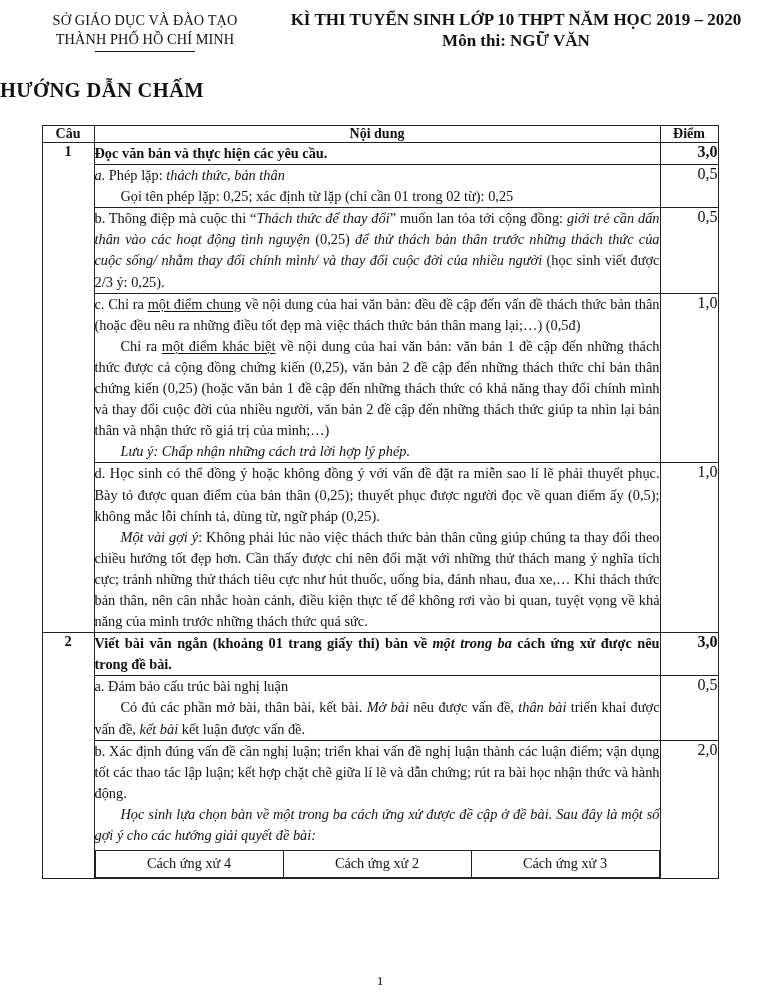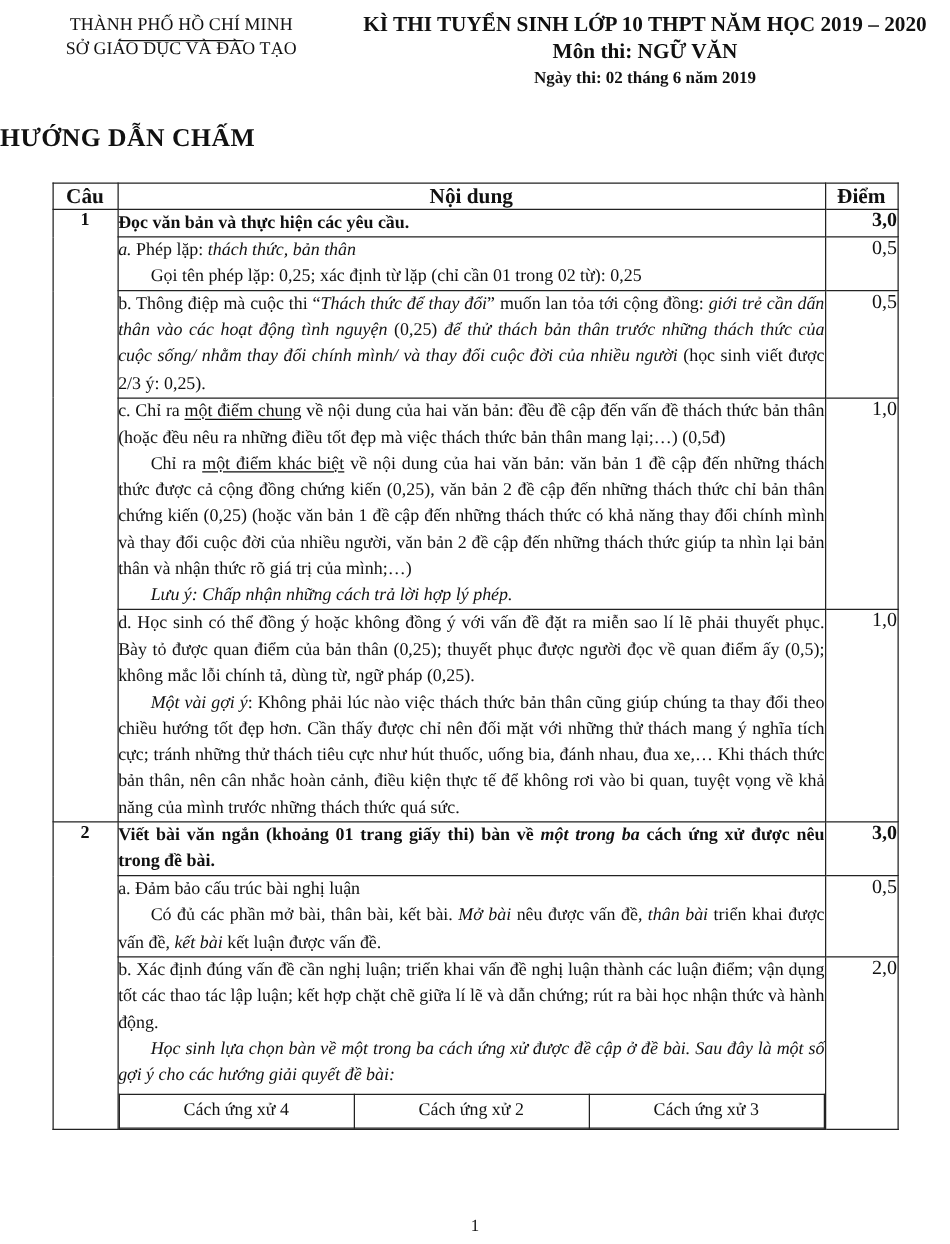--- a/index.html
+++ b/index.html
@@ -84,21 +84,21 @@
     vertical-align: top;
     padding: 0;
   }
   .col-cau   { width: 52px; }
   .col-noi   { width: 566px; }
   .col-diem  { width: 58px; }
 
   .th-cell {
     text-align: center;
     font-weight: bold;
-    font-size: 17px;
+    font-size: 14px;
     padding: 3px 0 4px 0;
     font-family: Liberation Serif, serif;
   }
 
   .cau-cell {
     text-align: center;
     font-weight: bold;
     font-size: 14.5px;
     vertical-align: middle;
   }
@@ -150,29 +150,28 @@
     bottom: 6px;
     text-align: center;
     font-size: 13.5px;
   }
 </style>
 </head>
 <body>
 
 <div class="doc-header">
   <div class="header-left">
+    <div class="org-line">SỞ GIÁO DỤC VÀ ĐÀO TẠO</div>
     <div class="org-line">
       <span class="org-underline-wrap">THÀNH PHỐ HỒ CHÍ MINH</span>
     </div>
-    <div class="org-line">SỞ GIÁO DỤC VÀ ĐÀO TẠO</div>
   </div>
   <div class="header-right">
     <div class="hr-line">KÌ THI TUYỂN SINH LỚP 10 THPT NĂM HỌC 2019 – 2020</div>
     <div class="hr-line">Môn thi: NGỮ VĂN</div>
-    <div class="hr-line sub">Ngày thi: 02 tháng 6 năm 2019</div>
   </div>
 </div>
 
 <div class="main-title">HƯỚNG DẪN CHẤM</div>
 
 <table class="grading-table">
   <colgroup>
     <col class="col-cau">
       <col class="col-noi">
       <col class="col-diem">

